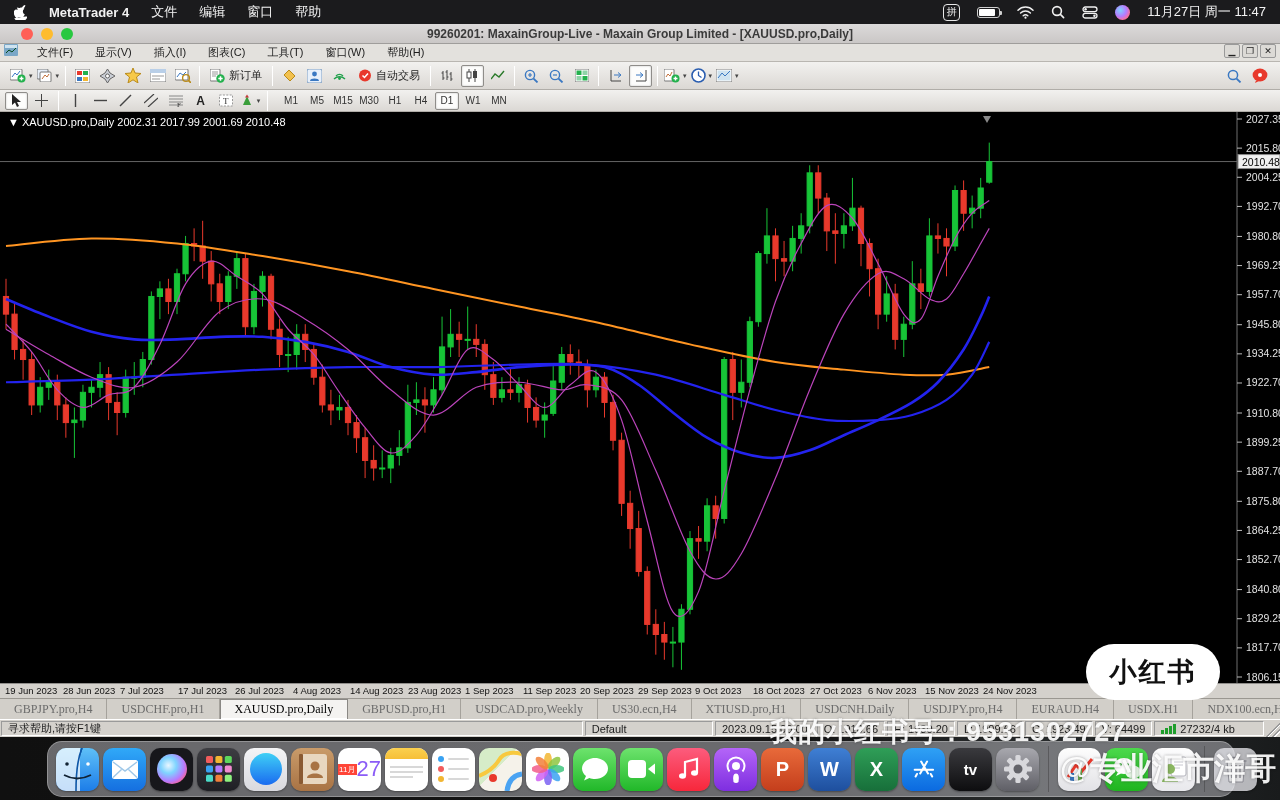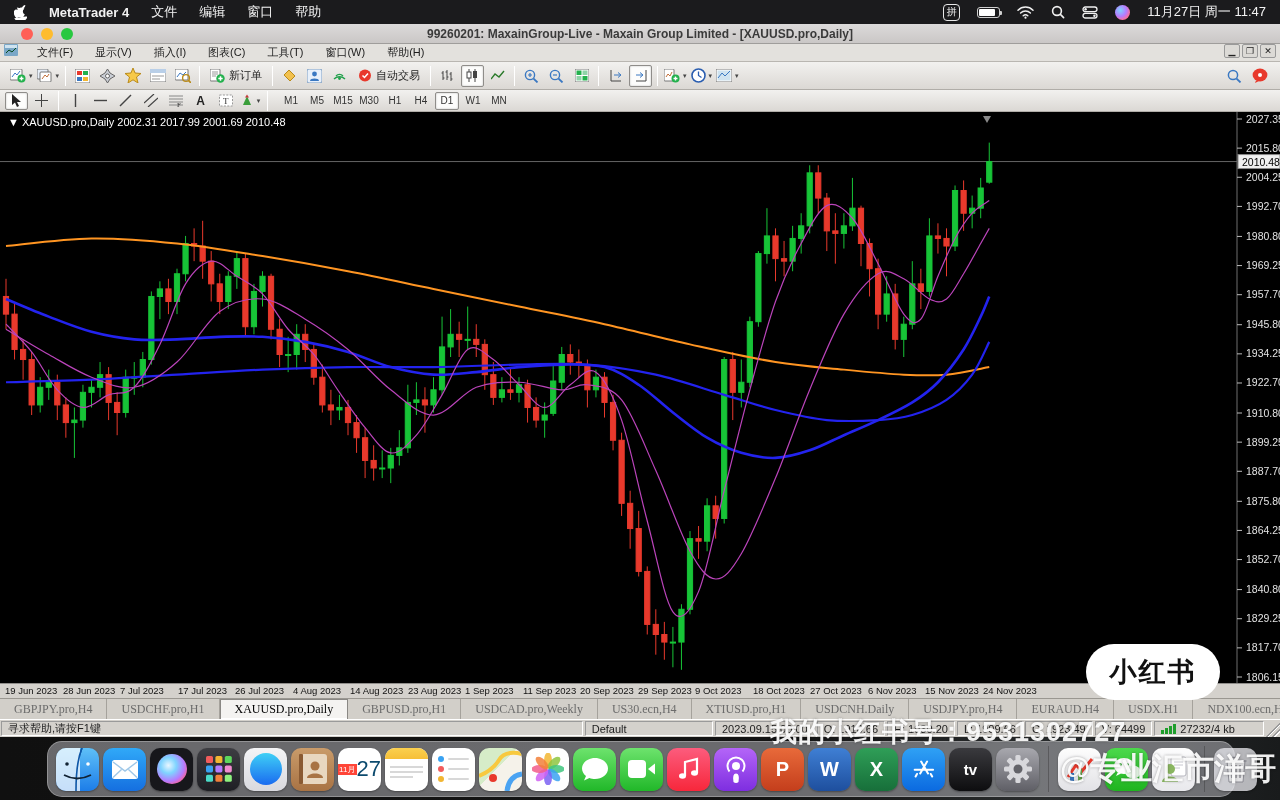--- a/index.html
+++ b/index.html
@@ -862,21 +862,21 @@
             <rect x="2" width="26" height="30" rx="3" fill="#e8d7c0"></rect>
             <rect x="0" width="4" height="30" rx="1" fill="#8a5a32"></rect>
             <circle cx="16" cy="12" r="4.5" fill="#a87344"></circle>
             <path d="M8 24 C8 18 24 18 24 24 Z" fill="#a87344"></path>
           </svg>
         </div>
       </div>
       <div class="dicon">
         <div style="width:100%;height:100%;background:#fff;display:flex;flex-direction:row;align-items:center">
           <div style="width:100%;text-align:center;font-size:8px;color:#fff;background:#ff4538;line-height:11px">11月</div>
-          <div style="flex:1;display:flex;align-items:center;font-size:22px;color:#0c4a6e;font-weight:300">27</div>
+          <div style="flex:1;display:flex;align-items:center;font-size:22px;color:#8b5cf6;font-weight:300">27</div>
         </div>
       </div>
       <div class="dicon">
         <div style="width:100%;height:100%;background:#fff;display:flex;flex-direction:column">
           <div style="height:11px;background:linear-gradient(#fbd04f,#f6bf37)"></div>
           <div style="flex:1;padding:4px 5px">
             <div style="height:2px;background:#d8d8d8;margin:3px 0"></div>
             <div style="height:2px;background:#d8d8d8;margin:3px 0"></div>
             <div style="height:2px;background:#d8d8d8;margin:3px 0;width:70%"></div>
           </div>

